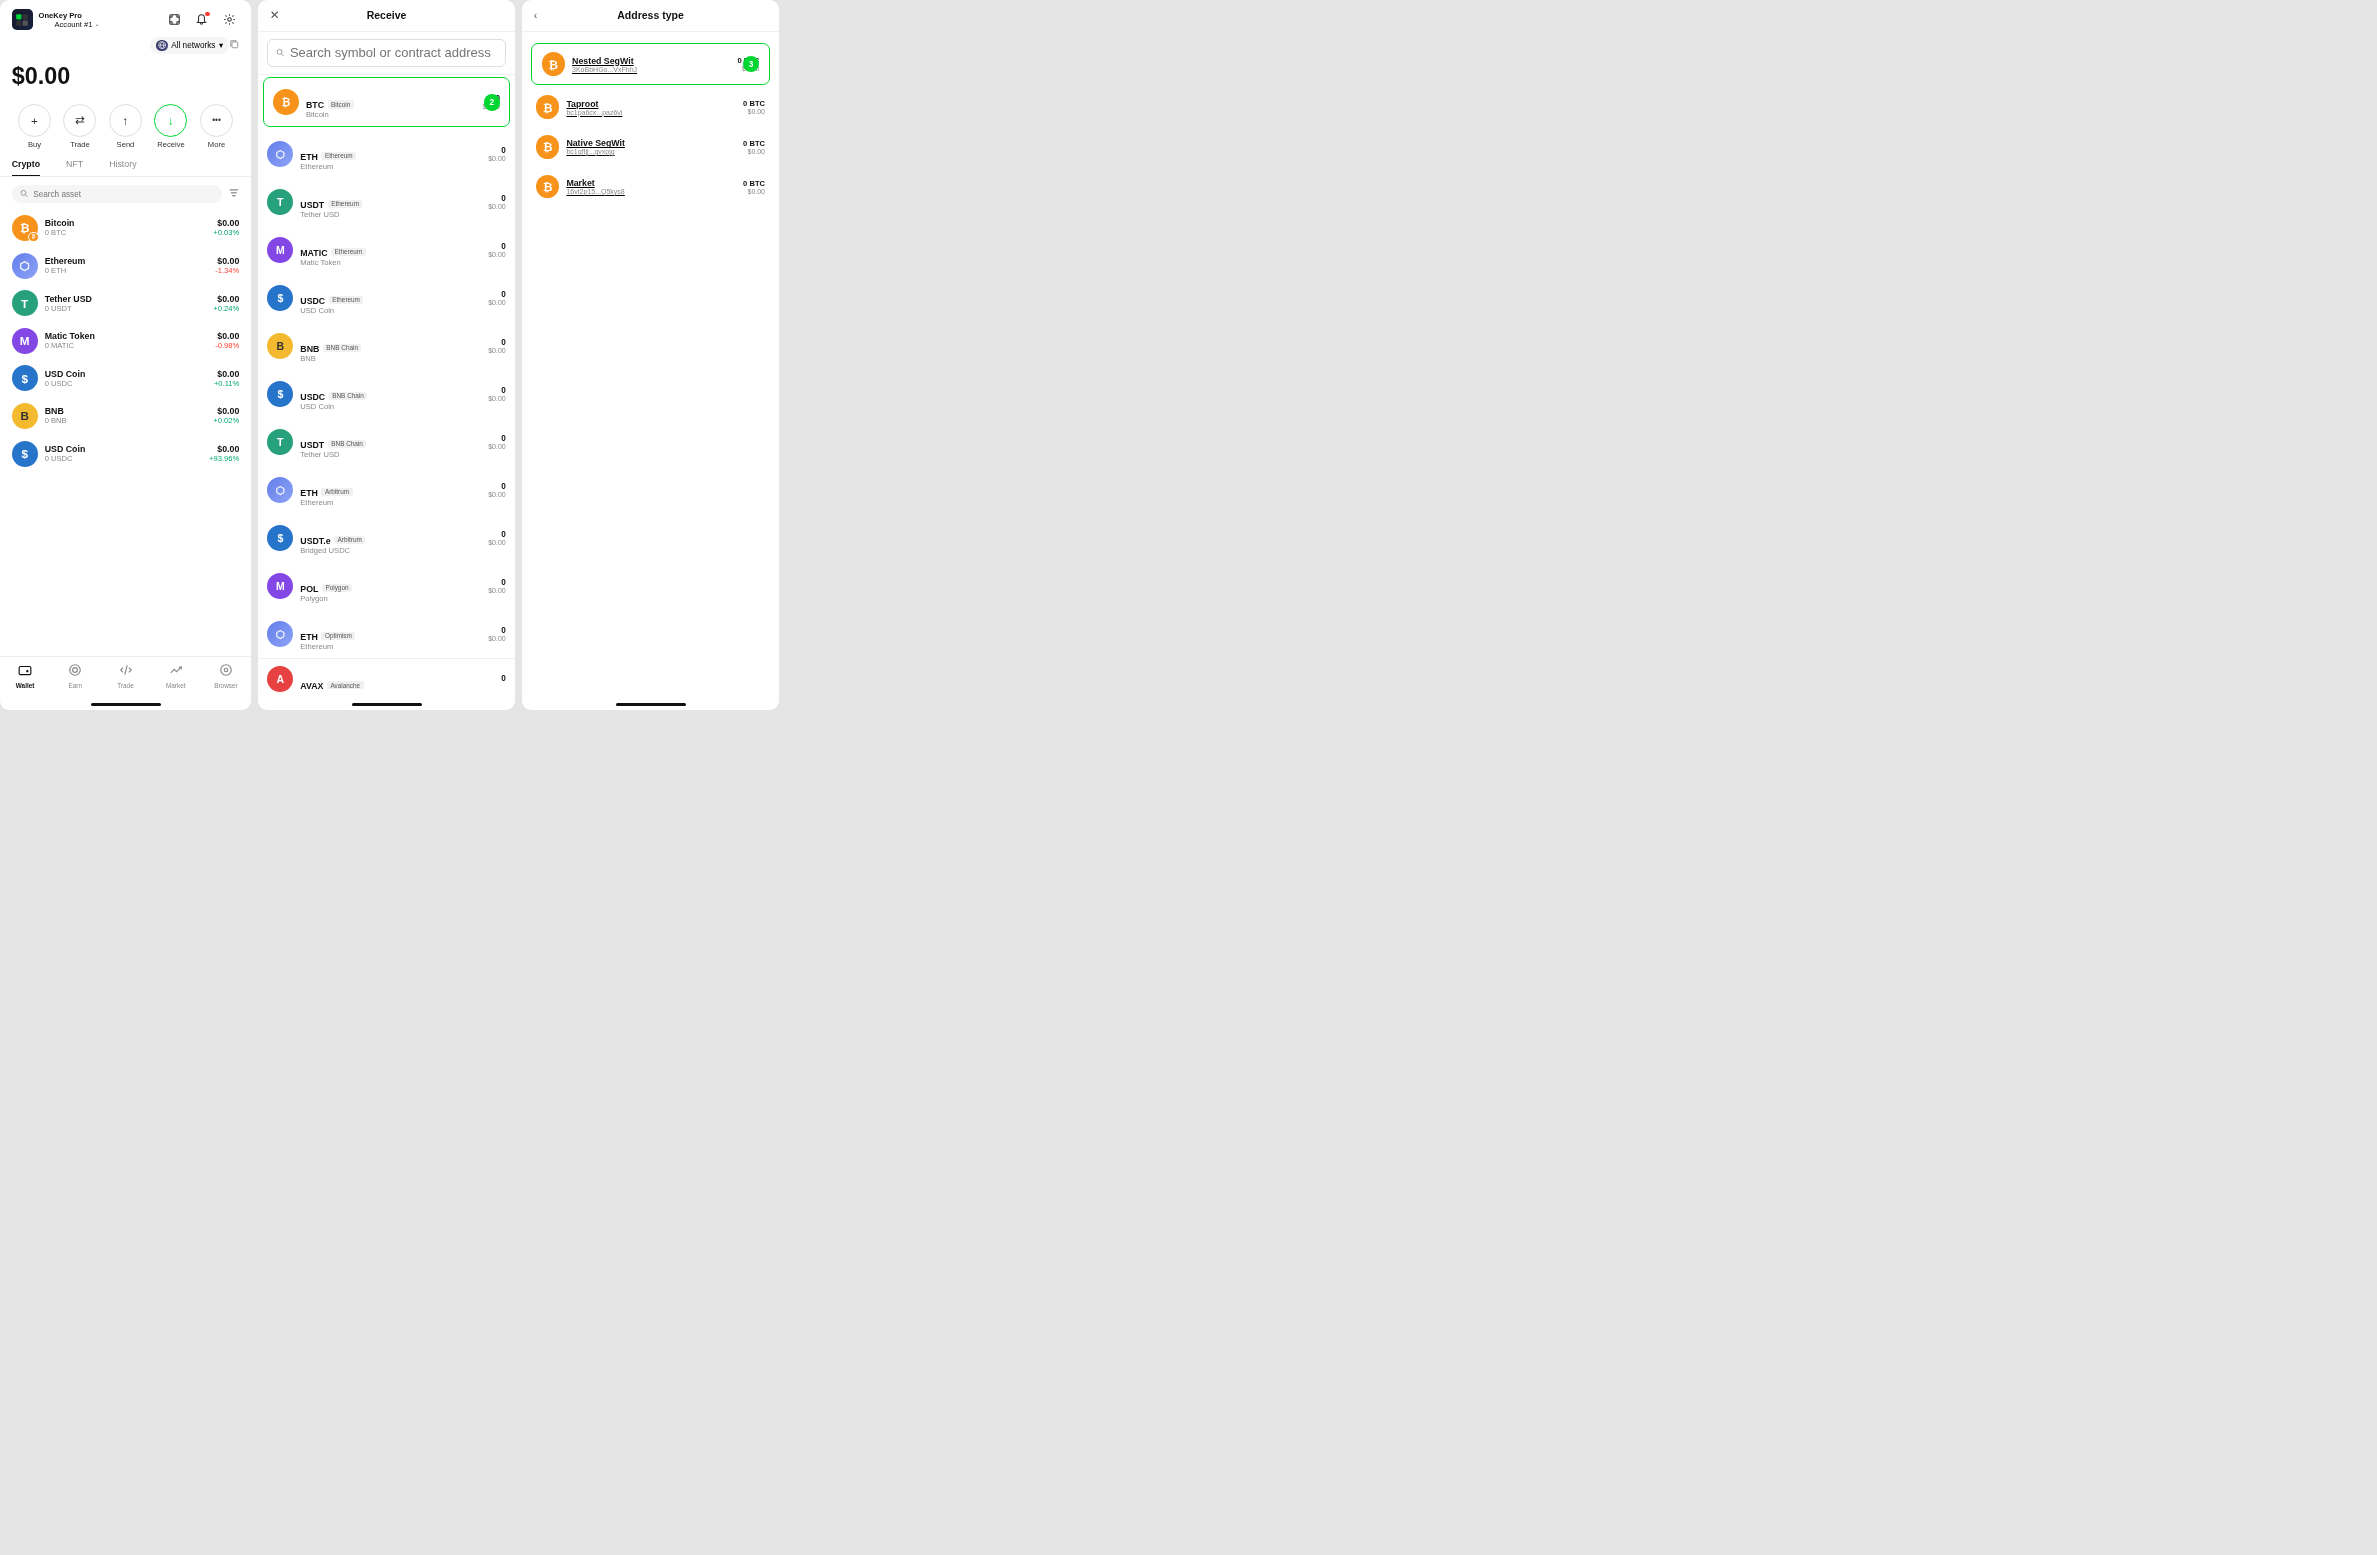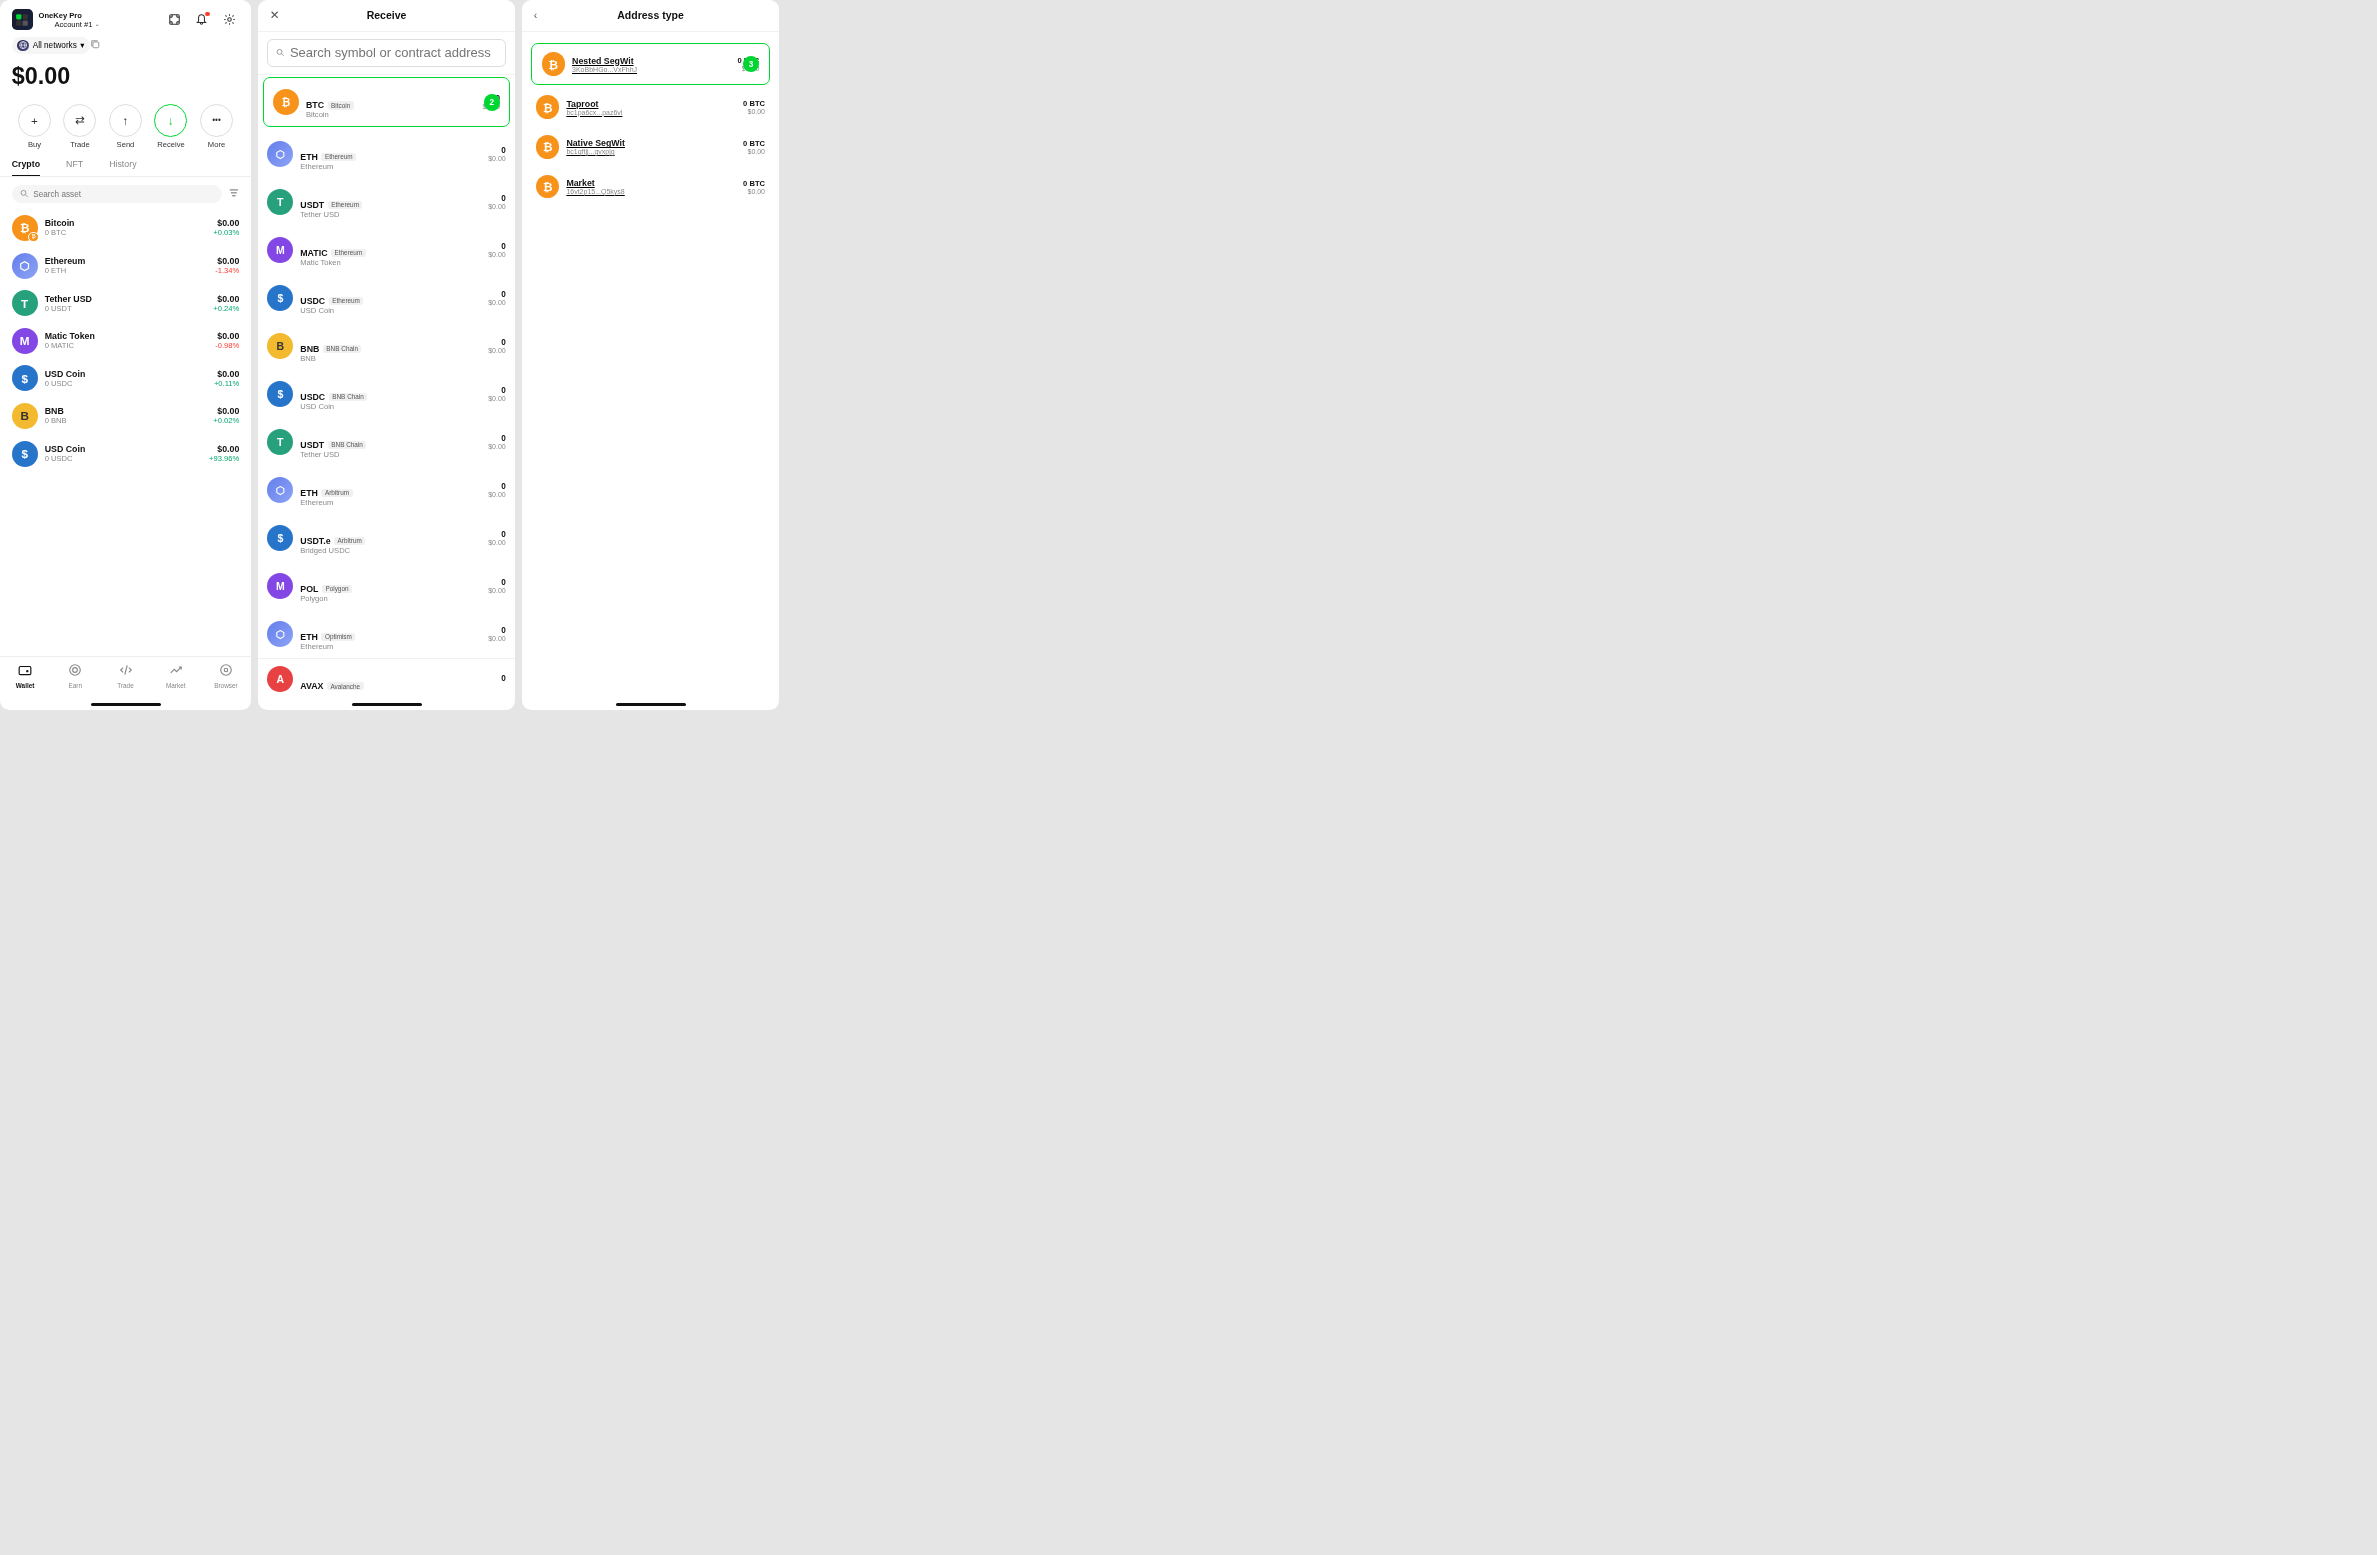--- a/index.html
+++ b/index.html
@@ -64,20 +64,21 @@
       height: 4.7px;
       background: #ff3b30;
       border-radius: 50%;
     }
 
     .network-row {
       display: flex;
       align-items: center;
       gap: 0;
       padding: 2.3px 11.7px 4.7px;
+      justify-content: flex-end;
     }
 
     .network-badge {
       display: flex;
       align-items: center;
       gap: 3.5px;
       background: #f5f5f5;
       border-radius: 11.7px;
       padding: 2.3px 5.8px;
       font-size: 8.2px;
@@ -332,21 +333,21 @@
       background: #00d632;
       color: white;
       font-size: 8.2px;
       font-weight: 700;
       display: flex;
       align-items: center;
       justify-content: center;
     }
 
     .coin-main { flex: 1; }
-    .coin-name-row { display: flex; align-items: center; gap: 3.5px; margin-top: 15px; }
+    .coin-name-row { display: flex; align-items: flex-start; gap: 3.5px; margin-top: 15px; }
     .coin-sym { font-size: 8.8px; font-weight: 700; color: #111; }
     .coin-network-tag {
       background: #f0f0f0;
       border-radius: 2.3px;
       padding: 0.6px 3.5px;
       font-size: 6.4px;
       color: #555;
     }
     .coin-full-name { font-size: 7.6px; color: #888; }
     .coin-amount { text-align: right; }

